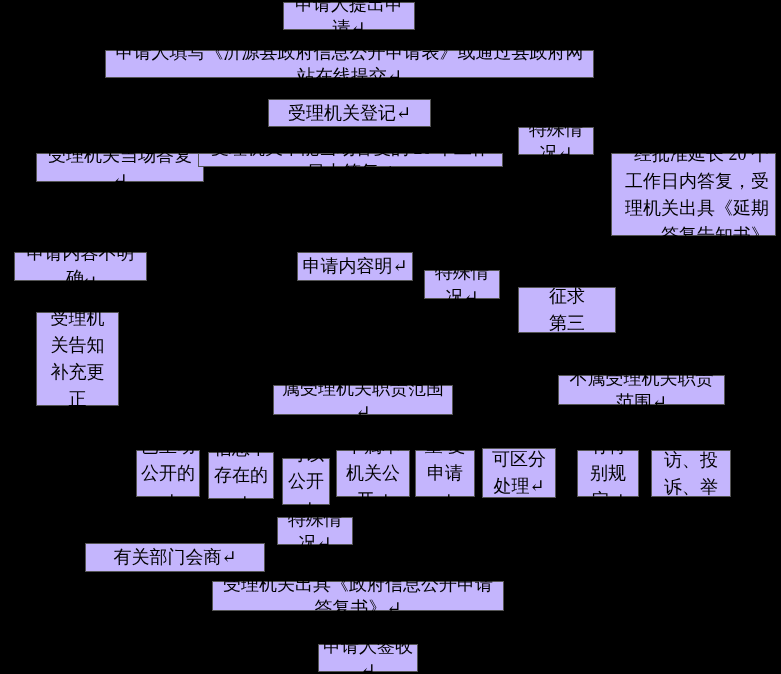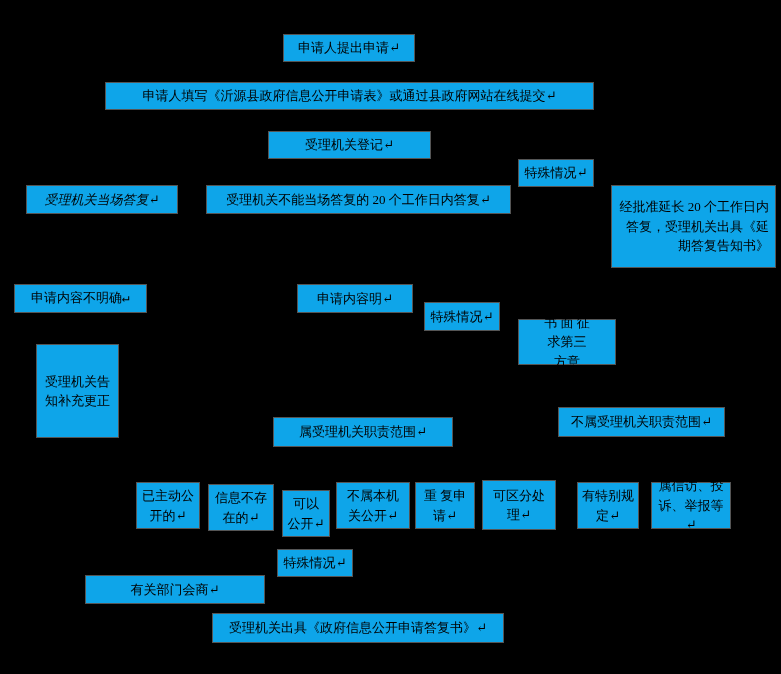--- a/index.html
+++ b/index.html
@@ -10,55 +10,54 @@
   #canvas {
     position: relative;
     width: 781px;
     height: 674px;
     background: #000000;
     overflow: hidden;
     font-family: "Liberation Serif", "DejaVu Serif", serif;
   }
   .node {
     position: absolute;
-    background: #0ea5e9;
+    background: #c4b5fd;
     color: #000000;
     border: 1px solid #555555;
     box-sizing: border-box;
     display: flex;
     align-items: center;
     justify-content: center;
     text-align: center;
-    font-size: 13px;
+    font-size: 18px;
     line-height: 1.35;
     padding: 2px 4px;
     white-space: pre-wrap;
     word-break: break-all;
-    margin-top: 32px;
   }
   .node.tall {
     line-height: 1.5;
   }
 </style>
 </head>
 <body>
 
 <div id="canvas">
 
   <div class="node" style="left:283px; top:2px; width:132px; height:28px;">申请人提出申请↵</div>
 
   <div class="node" style="left:105px; top:50px; width:489px; height:28px;">申请人填写《沂源县政府信息公开申请表》或通过县政府网站在线提交↵</div>
 
   <div class="node" style="left:268px; top:99px; width:163px; height:28px;">受理机关登记↵</div>
 
   <div class="node" style="left:518px; top:127px; width:76px; height:28px;">特殊情况↵</div>
 
-  <div class="node" style="left:26px; top:153px; width:152px; height:29px;font-style:italic;">受理机关当场答复↵</div>
+  <div class="node" style="left:36px; top:153px; width:168px; height:29px;">受理机关当场答复↵</div>
 
-  <div class="node" style="left:206px; top:153px; width:305px; height:29px;">受理机关不能当场答复的 20 个工作日内答复↵</div>
+  <div class="node" style="left:198px; top:153px; width:305px; height:14px;">受理机关不能当场答复的 20 个工作日内答复↵</div>
 
   <div class="node tall" style="left:611px; top:153px; width:165px; height:83px; padding:4px 6px; justify-content:flex-start; text-align:right;">经批准延长 20 个工作日内答复，受理机关出具《延期答复告知书》</div>
 
   <div class="node" style="left:14px; top:252px; width:133px; height:29px;font-family:Liberation Mono, monospace;">申请内容不明确↵</div>
 
   <div class="node" style="left:297px; top:252px; width:116px; height:29px;">申请内容明↵</div>
 
   <div class="node" style="left:424px; top:270px; width:76px; height:29px;">特殊情况↵</div>
 
   <div class="node tall" style="left:518px; top:287px; width:98px; height:46px; padding:2px 24px;">书 面 征求第三方意</div>

